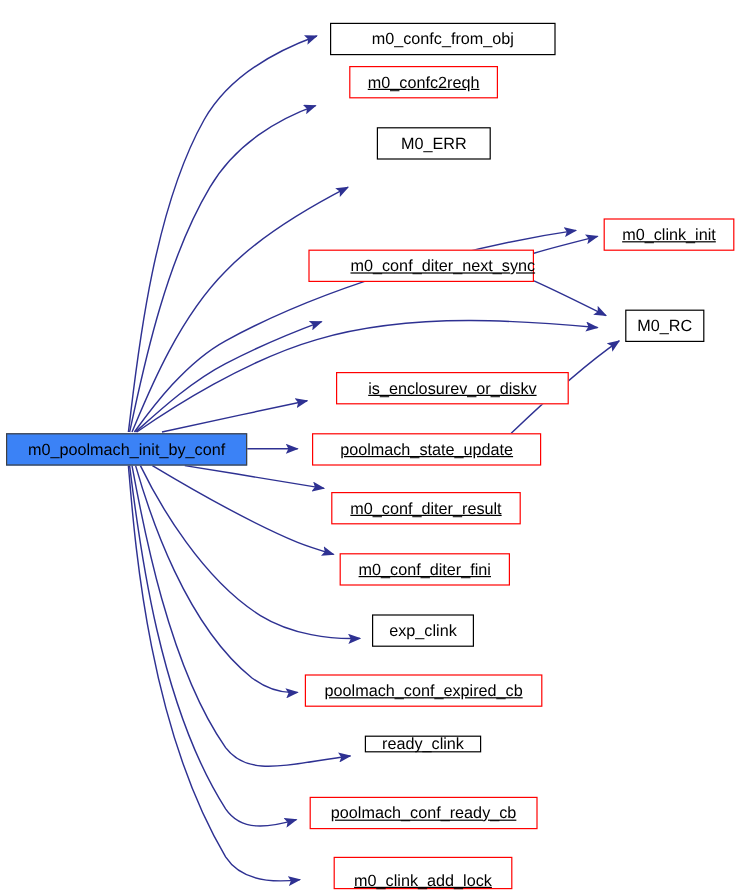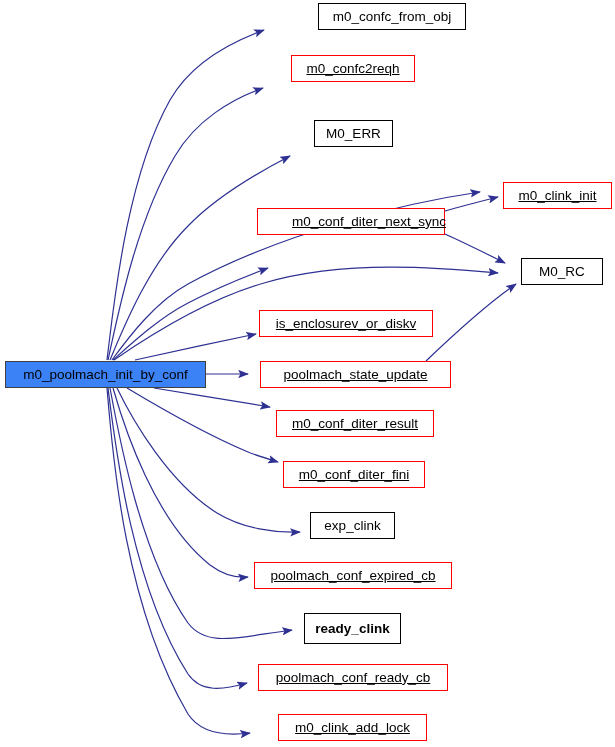--- a/index.html
+++ b/index.html
@@ -79,59 +79,59 @@
         <path d="M107,388 C112,447 123,604 188,714 C201,734 226,736 250,733" fill="none" stroke="#2e3192" stroke-width="1.2" marker-end="url(#arrowhead)"></path>
         <path d="M445,211 C462,206 482,201 498,197" fill="none" stroke="#2e3192" stroke-width="1.2" marker-end="url(#arrowhead)"></path>
         <path d="M445,234 C465,243 487,254 505,263" fill="none" stroke="#2e3192" stroke-width="1.2" marker-end="url(#arrowhead)"></path>
         <path d="M426,361 C450,338 487,304 516,284" fill="none" stroke="#2e3192" stroke-width="1.2" marker-end="url(#arrowhead)"></path>
       </g>
   </svg>
   <div id="nodes">
       <div class="node current" style="left: 5px; top: 361px; width: 201px; height: 27px;">
         <span class="node-label">m0_poolmach_init_by_conf</span>
       </div>
-      <div class="node" style="left: 275px; top: 3px; width: 148px; height: 27px; margin-left: 43px;">
+      <div class="node" style="left: 275px; top: 19px; width: 188px; height: 27px;">
         <span class="node-label">m0_confc_from_obj</span>
       </div>
       <div class="node red" style="left: 291px; top: 55px; width: 124px; height: 27px;">
         <span class="node-label">m0_confc2reqh</span>
       </div>
-      <div class="node" style="left: 314px; top: 120px; width: 79px; height: 27px; text-align: right;">
+      <div class="node" style="left: 314px; top: 106px; width: 95px; height: 27px; text-align: right;">
         <span class="node-label">M0_ERR</span>
       </div>
       <div class="node red" style="left: 503px; top: 182px; width: 109px; height: 27px;">
         <span class="node-label">m0_clink_init</span>
       </div>
       <div class="node red" style="left: 257px; top: 208px; width: 188px; height: 27px; padding-left: 36px;">
         <span class="node-label">m0_conf_diter_next_sync</span>
       </div>
-      <div class="node" style="left: 521px; top: 258px; width: 82px; height: 27px;">
+      <div class="node" style="left: 521px; top: 258px; width: 66px; height: 27px;">
         <span class="node-label">M0_RC</span>
       </div>
-      <div class="node red" style="left: 259px; top: 310px; width: 174px; height: 27px;">
+      <div class="node red" style="left: 280px; top: 310px; width: 194px; height: 27px;">
         <span class="node-label">is_enclosurev_or_diskv</span>
       </div>
       <div class="node red" style="left: 260px; top: 361px; width: 191px; height: 27px;">
         <span class="node-label">poolmach_state_update</span>
       </div>
       <div class="node red" style="left: 276px; top: 410px; width: 158px; height: 27px;">
         <span class="node-label">m0_conf_diter_result</span>
       </div>
       <div class="node red" style="left: 283px; top: 461px; width: 142px; height: 27px;">
         <span class="node-label">m0_conf_diter_fini</span>
       </div>
       <div class="node" style="left: 310px; top: 512px; width: 85px; height: 27px; text-align: center;">
         <span class="node-label">exp_clink</span>
       </div>
       <div class="node red" style="left: 254px; top: 562px; width: 198px; height: 27px;">
         <span class="node-label">poolmach_conf_expired_cb</span>
       </div>
-      <div class="node" style="left: 304px; top: 613px; width: 97px; height: 31px; font-weight: bold;">
+      <div class="node" style="left: 304px; top: 613px; width: 97px; height: 14px;">
         <span class="node-label">ready_clink</span>
       </div>
       <div class="node red" style="left: 258px; top: 664px; width: 190px; height: 27px;">
         <span class="node-label">poolmach_conf_ready_cb</span>
       </div>
-      <div class="node red" style="left: 278px; top: 714px; width: 149px; height: 27px;">
+      <div class="node red" style="left: 278px; top: 714px; width: 149px; height: 27px; align-items: flex-end;">
         <span class="node-label">m0_clink_add_lock</span>
       </div>
     </div>
 </div>
 
 </body></html>

